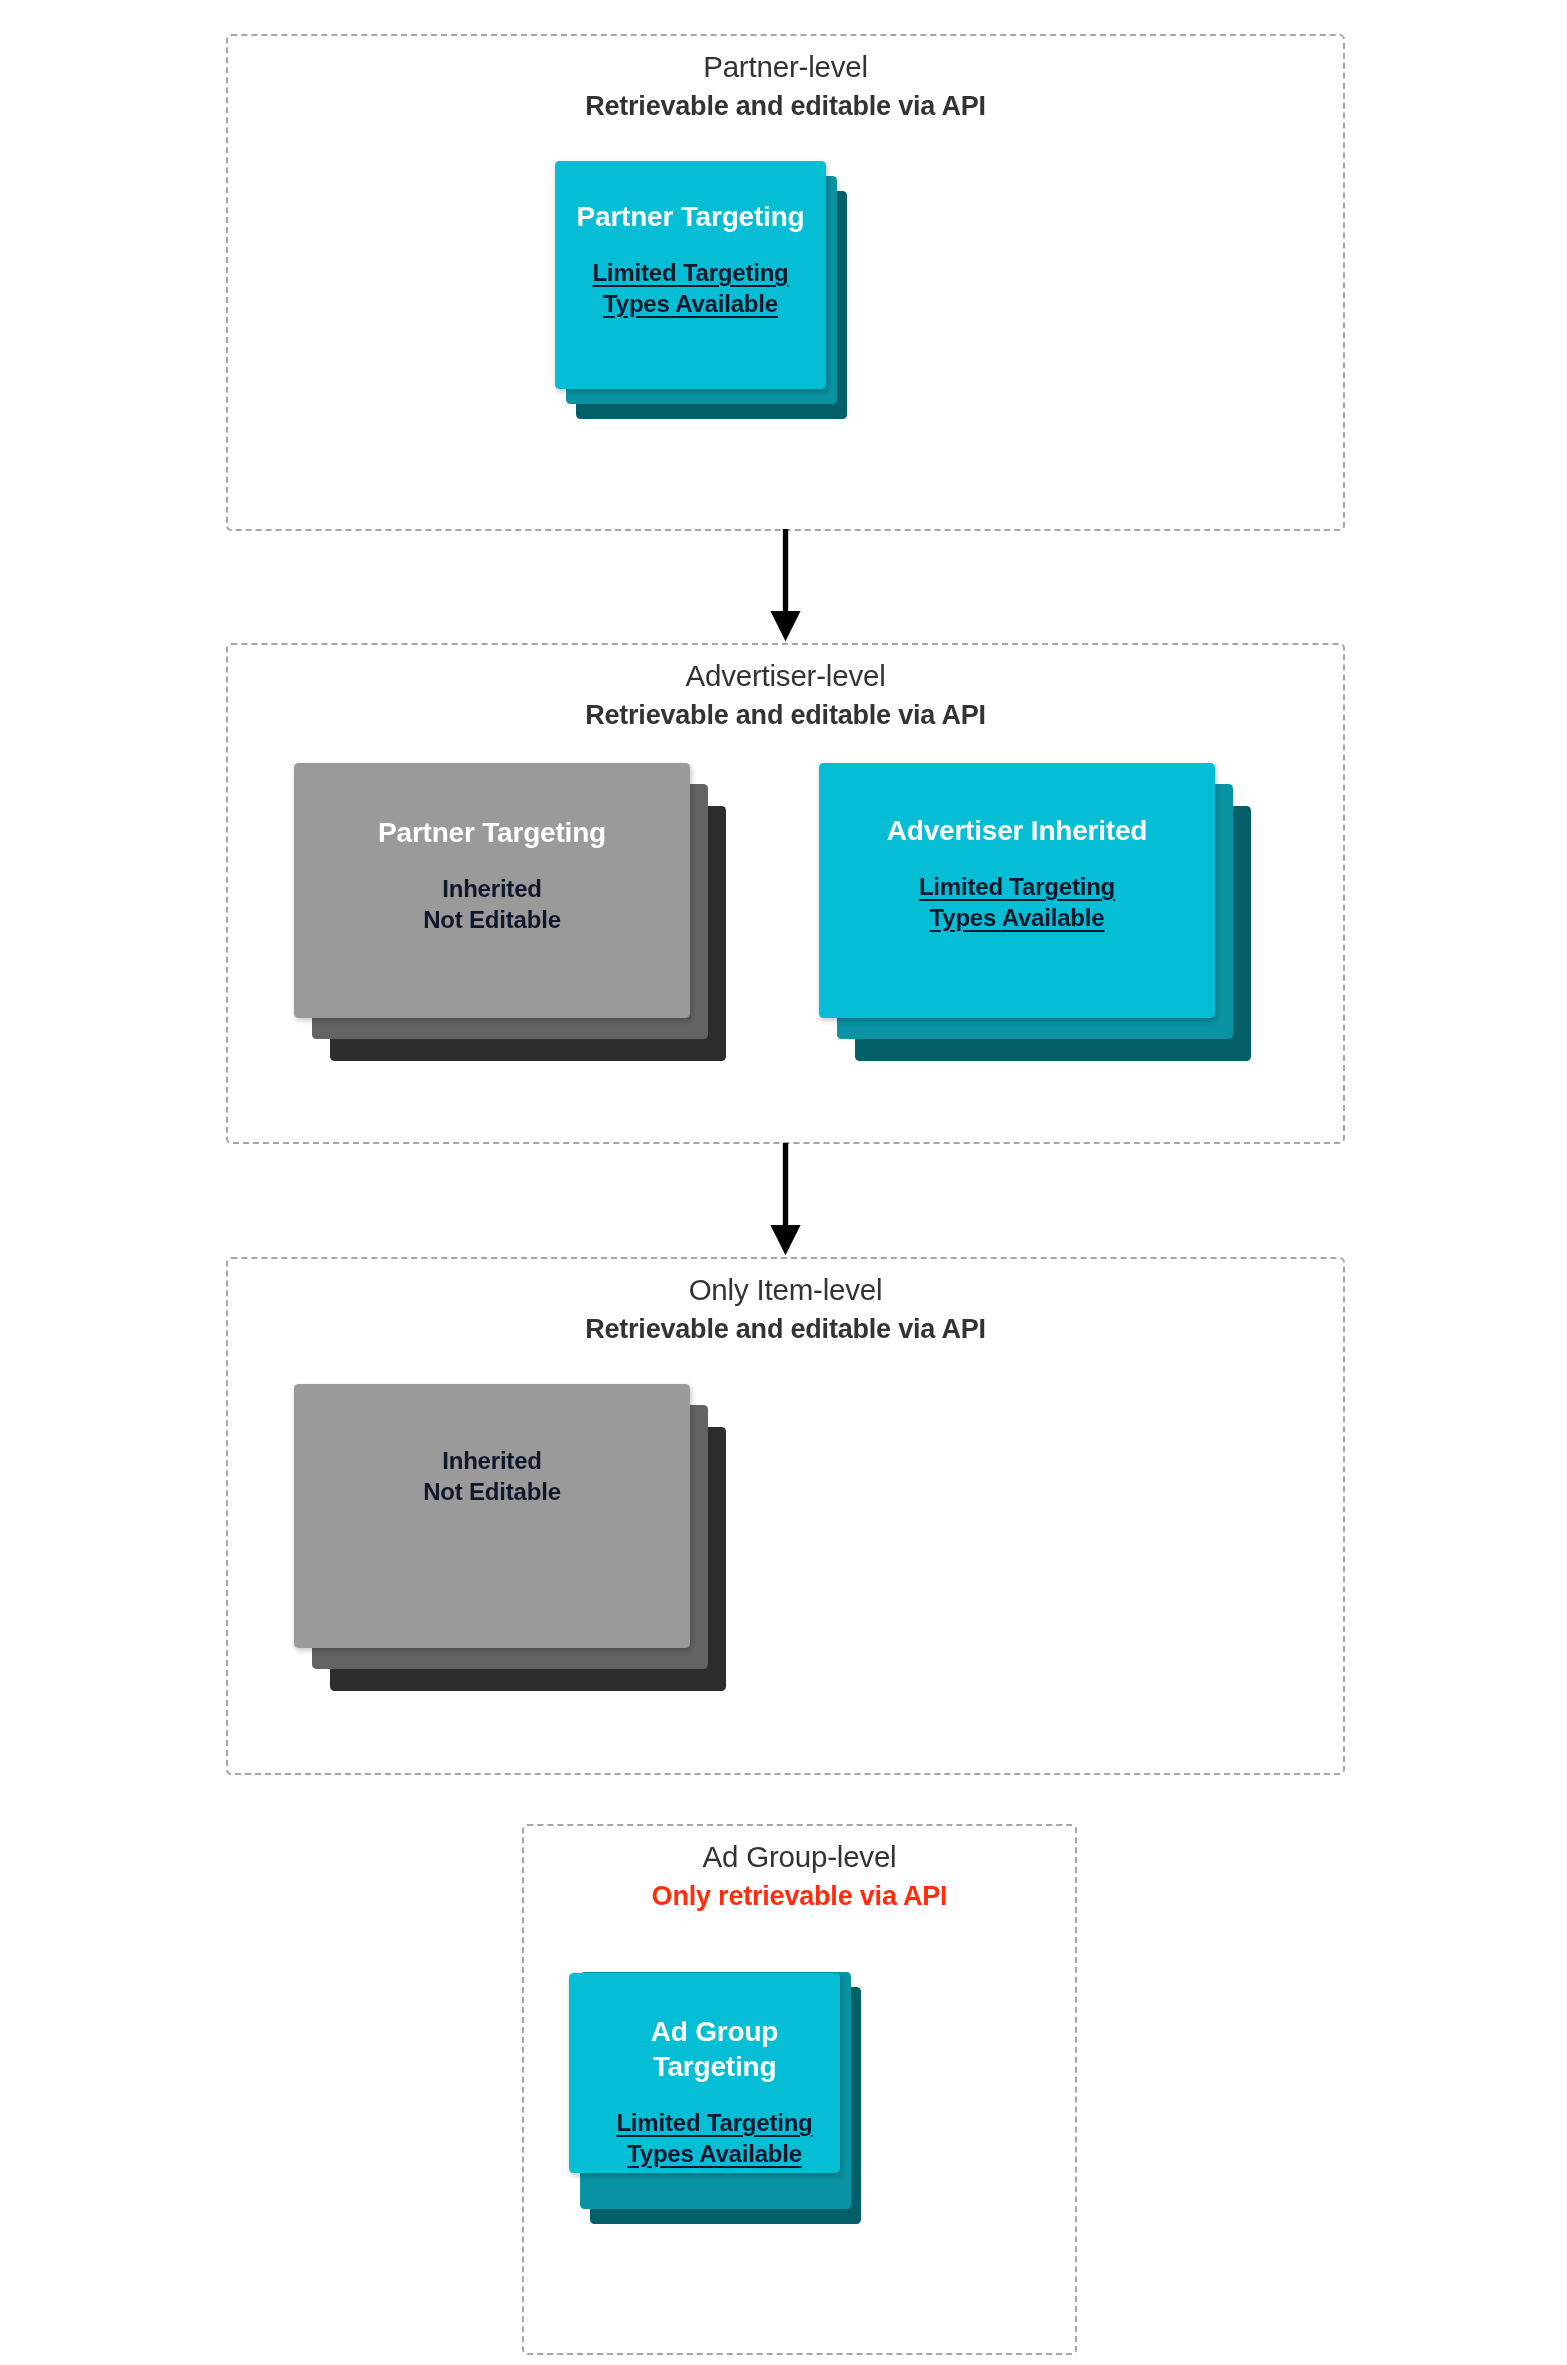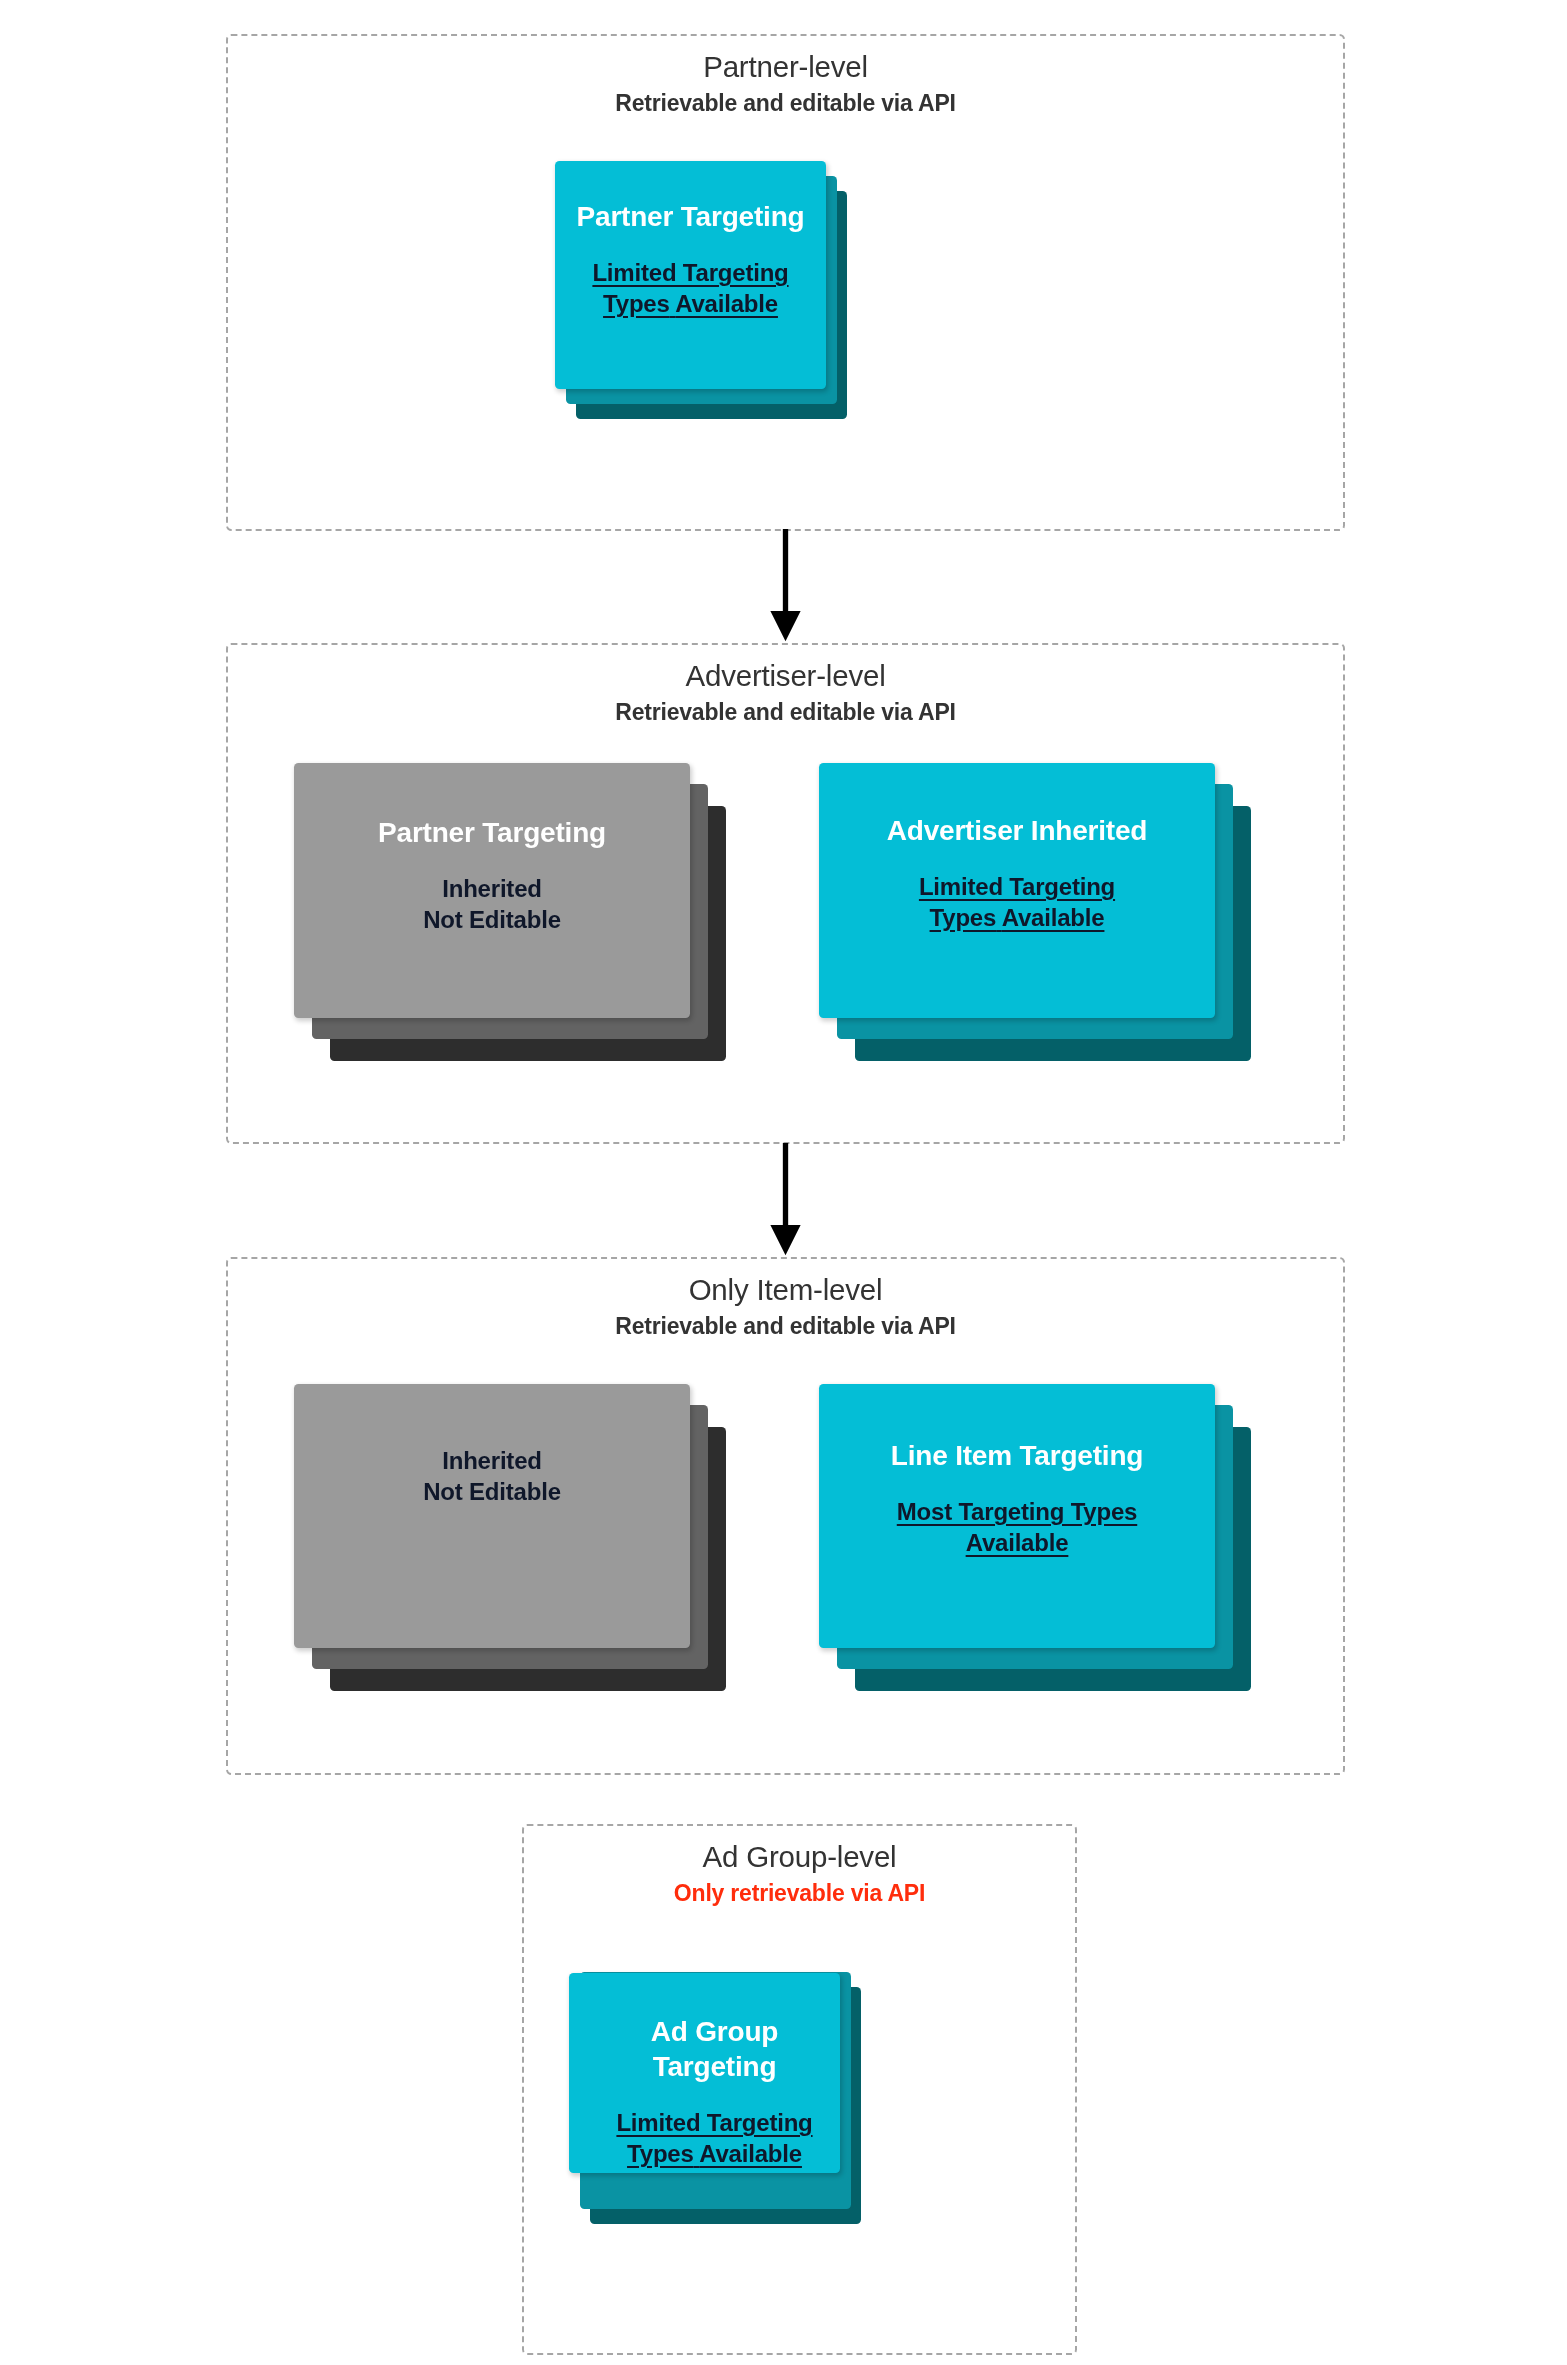--- a/index.html
+++ b/index.html
@@ -40,21 +40,21 @@
     font-size: 29.5px;
     font-weight: 400;
     color: #333333;
     text-underline-offset: 4.5px;
     line-height: 1.25;
     letter-spacing: -0.2px;
   }
 
   .level-sub {
     display: block;
-    font-size: 23px;
+    font-size: 27px;
     font-weight: 700;
     color: #333333;
     line-height: 1.3;
     margin-top: 3.6px;
     letter-spacing: -0.2px;
   }
 
   .level-sub.alert { color: #ff2d0c; }
 
   
@@ -188,31 +188,20 @@
       <div class="layer back2" style="left:36px; top:43px; width:396px; height:264px;"></div>
       <div class="layer back1" style="left:18px; top:21.4px; width:396px; height:264px;"></div>
       <div class="layer front" style="left:0; top:0; width:396px; height:264px; padding-top:41px;">
         <div class="card-note" style="margin-top:19.6px;">
           <span>Inherited</span><br>
           <span>Not Editable</span>
         </div>
       </div>
     </div>
 
-    <div class="card-stack cyan" style="left:591px; top:125px; width:330px; height:295px;">
-      <div class="layer back2" style="left:36px; top:43px; width:396px; height:264px;"></div>
-      <div class="layer back1" style="left:18px; top:21.4px; width:396px; height:264px;"></div>
-      <div class="layer front" style="left:0; top:0; width:396px; height:264px; padding-top:54px;">
-        <div class="card-title">Line Item Targeting</div>
-        <div class="card-note underlined" style="margin-top:23px; width:259px;">
-          <span>Most Targeting Types</span>
-          <span>Available</span>
-        </div>
-      </div>
-    </div>
   </div>
 
   <div class="level-box" style="left:522px; top:1824px; width:555px; height:531px;">
     <div class="level-header" style="top:0;">
       <span class="level-title">Ad Group-level</span>
       <span class="level-sub alert">Only retrievable via API</span>
     </div>
 
     <div class="card-stack cyan" style="left:45px; top:131px; width:295px; height:268px;">
       <div class="layer back2" style="left:21.4px; top:30px; width:271px; height:237px;"></div>

